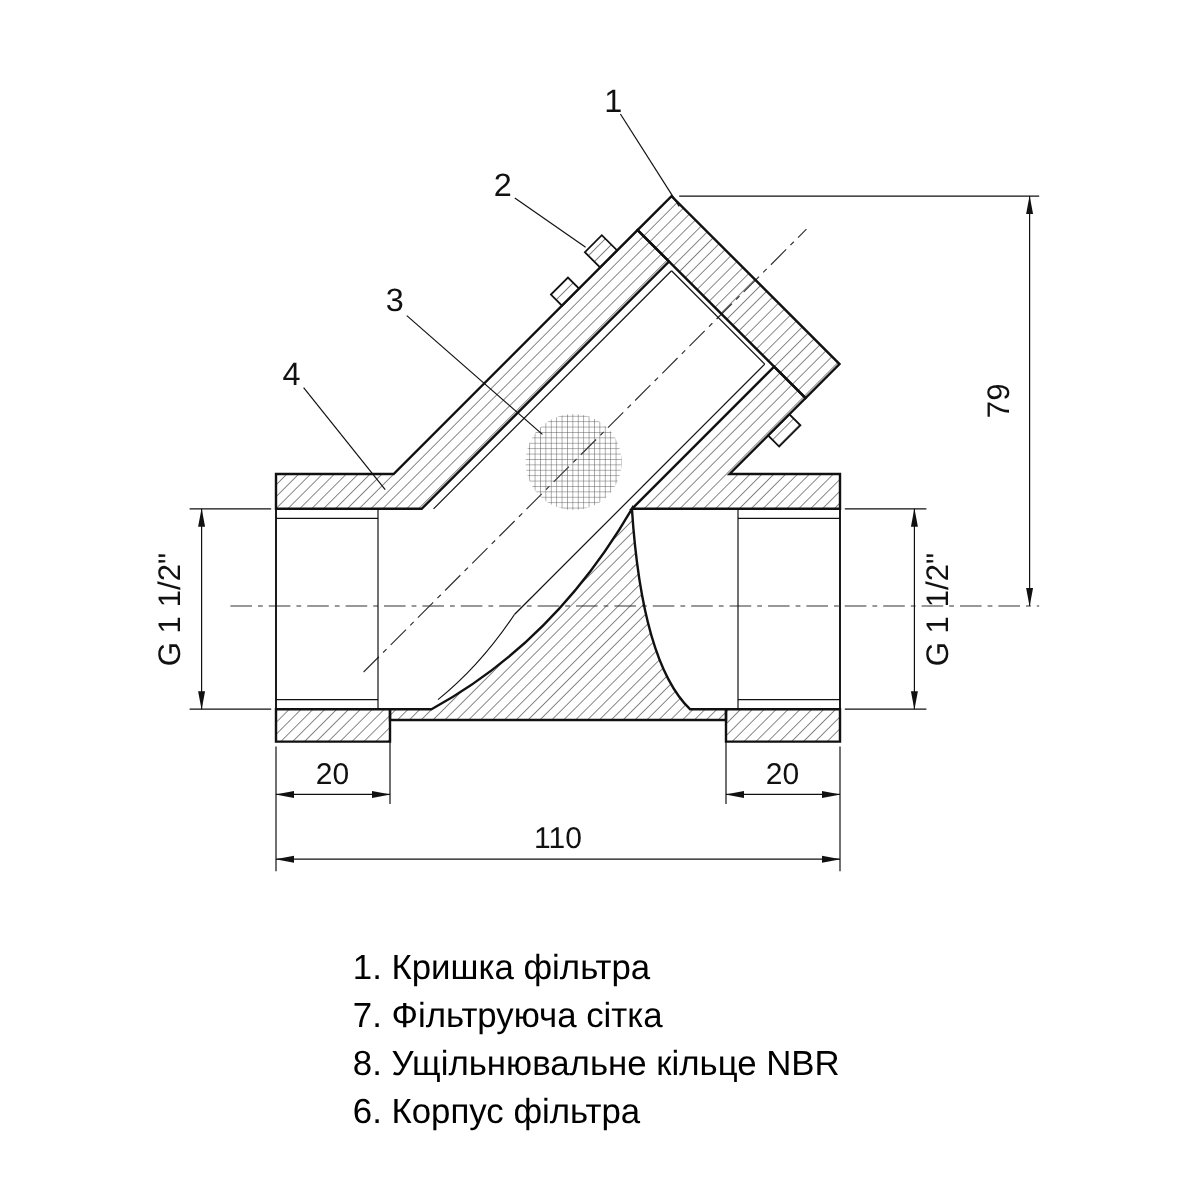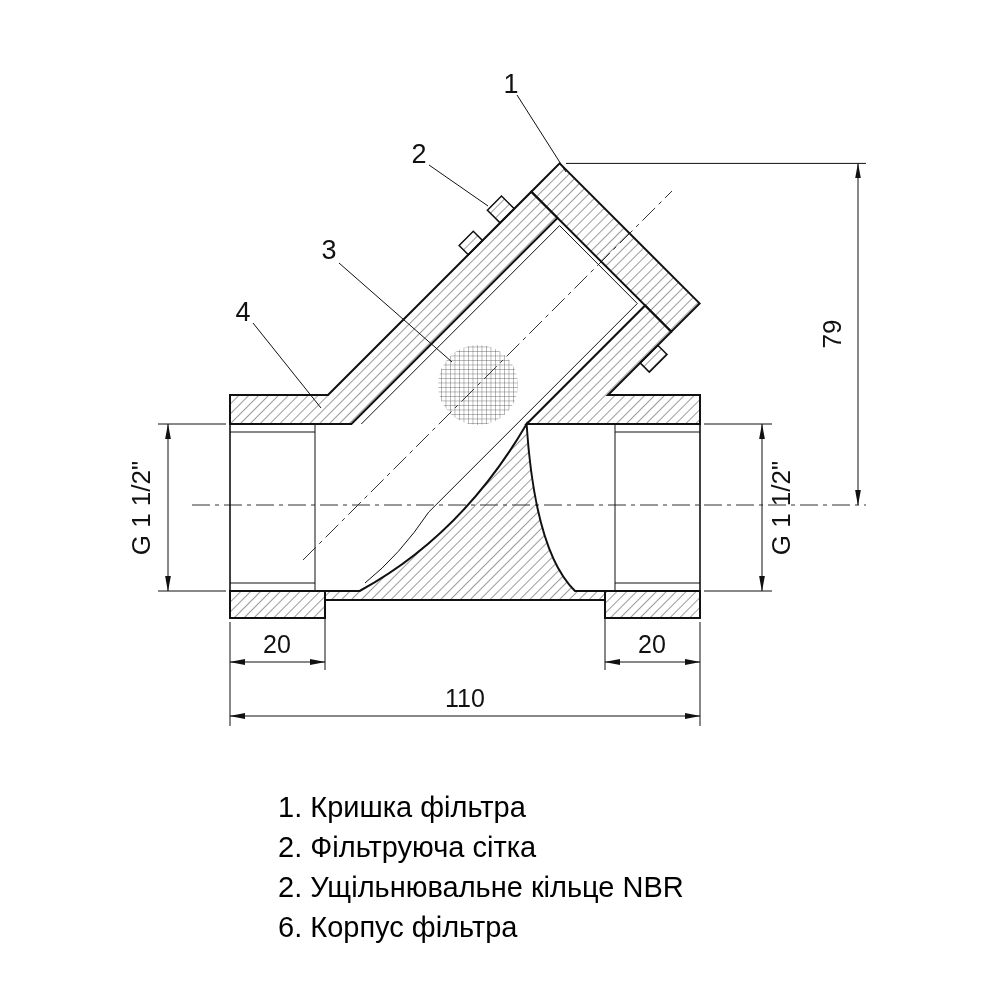--- a/index.html
+++ b/index.html
@@ -1,19 +1,19 @@
 <!DOCTYPE html>
 <html><head>
 <meta charset="utf-8">
 <style>
   html,body{margin:0;padding:0;background:#fff;}
   .page{position:relative;width:1000px;height:1000px;background:#fff;overflow:hidden;
         font-family:"Liberation Sans",sans-serif;}
   svg text{font-family:"Liberation Sans",sans-serif;fill:#111;}
-  .legend{position:absolute;left:278px;top:787px;color:#000;
+  .legend{position:absolute;left:294px;top:787px;color:#000;
           font-size:29px;line-height:40px;font-family:"Liberation Sans",sans-serif;}
   .legend-row{white-space:nowrap;}
 </style>
 </head>
 <body>
 
 <div class="page">
 
   <svg width="1000" height="1000" viewBox="0 0 1000 1000">
     <defs>
@@ -113,18 +113,18 @@
       <text font-size="26" x="790" y="508" transform="rotate(-90 790 508)">G 1 1/2"</text>
       <text font-size="25" x="277" y="653">20</text>
       <text font-size="25" x="652" y="653">20</text>
       <text font-size="25" x="465" y="707">110</text>
     </g>
   </svg>
 
   
   <div class="legend">
     <div class="legend-row">1. Кришка фільтра</div>
-    <div class="legend-row">2. Фільтруюча сітка</div>
-    <div class="legend-row">2. Ущільнювальне кільце NBR</div>
+    <div class="legend-row">7. Фільтруюча сітка</div>
+    <div class="legend-row">8. Ущільнювальне кільце NBR</div>
     <div class="legend-row">6. Корпус фільтра</div>
   </div>
 
 </div>
 
 </body></html>

